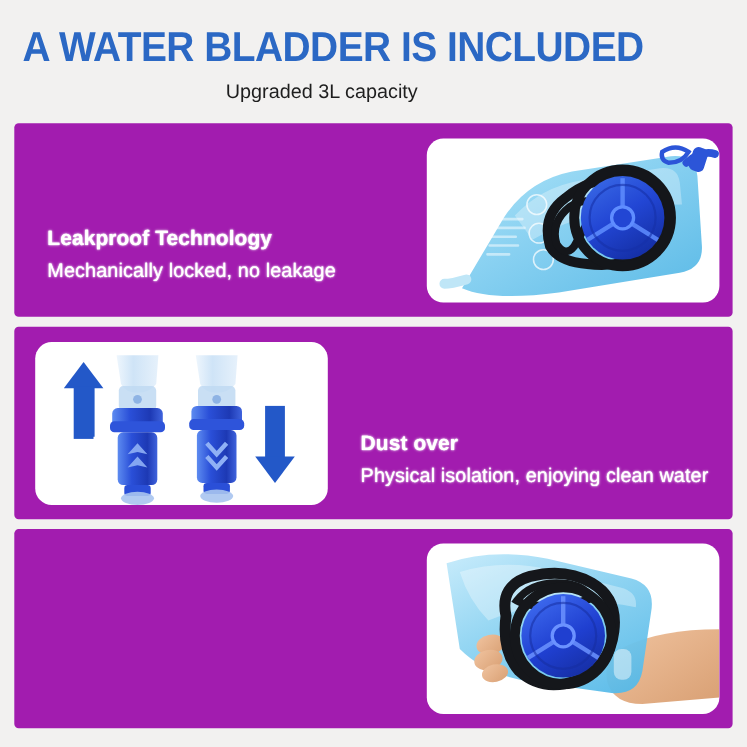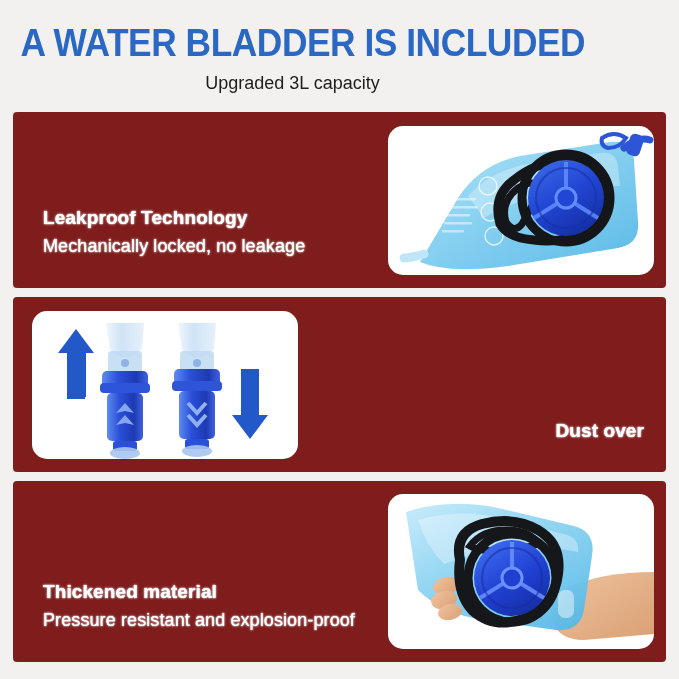--- a/index.html
+++ b/index.html
@@ -46,21 +46,21 @@
   .panels {
     position: absolute;
     left: 13px;
     top: 112px;
     width: 653px;
   }
 
   .panel {
     position: relative;
     width: 653px;
-    background: #7f1d1d;
+    background: #a21caf;
     border-radius: 4px;
     overflow: hidden;
   }
 
   .panel-1 { height: 176px; margin-bottom: 9px; }
   .panel-2 { height: 175px; margin-bottom: 9px; }
   .panel-3 { height: 181px; }
 
   
   .photo-card {
@@ -254,20 +254,21 @@
 
         <g>
           <rect x="209" y="58" width="18" height="48" fill="#2358c8"></rect>
           <path d="M218 128 L236 104 L200 104 Z" fill="#2358c8"></path>
         </g>
       </svg>
     </div>
 
     <div class="caption cap-right">
       <div class="cap-head">Dust over</div>
+      <div class="cap-sub">Physical isolation, enjoying clean water</div>
     </div>
   </div>
 
   <div class="panel panel-3">
 
     <div class="photo-card card-right-3">
       <svg class="photo" viewBox="0 0 266 155">
         <defs>
           <linearGradient id="bag3" x1="0.1" y1="0" x2="0.9" y2="1">
             <stop offset="0%" stop-color="#bfe8fa"></stop>
@@ -313,19 +314,15 @@
           <path d="M124 84 L156 104"></path>
           <path d="M124 84 L92 104"></path>
         </g>
         <circle cx="124" cy="84" r="10" fill="#1f3fd0" stroke="#6b92ff" stroke-width="3"></circle>
         <circle cx="124" cy="84" r="30" fill="none" stroke="#152da0" stroke-width="2" opacity="0.55"></circle>
 
         <rect x="170" y="96" width="16" height="28" rx="7" fill="#ffffff" opacity="0.45"></rect>
       </svg>
     </div>
 
-    <div class="caption cap-left">
-      <div class="cap-head">Thickened material</div>
-      <div class="cap-sub">Pressure resistant and explosion-proof</div>
-    </div>
   </div>
 
 </div>
 
 </body></html>

